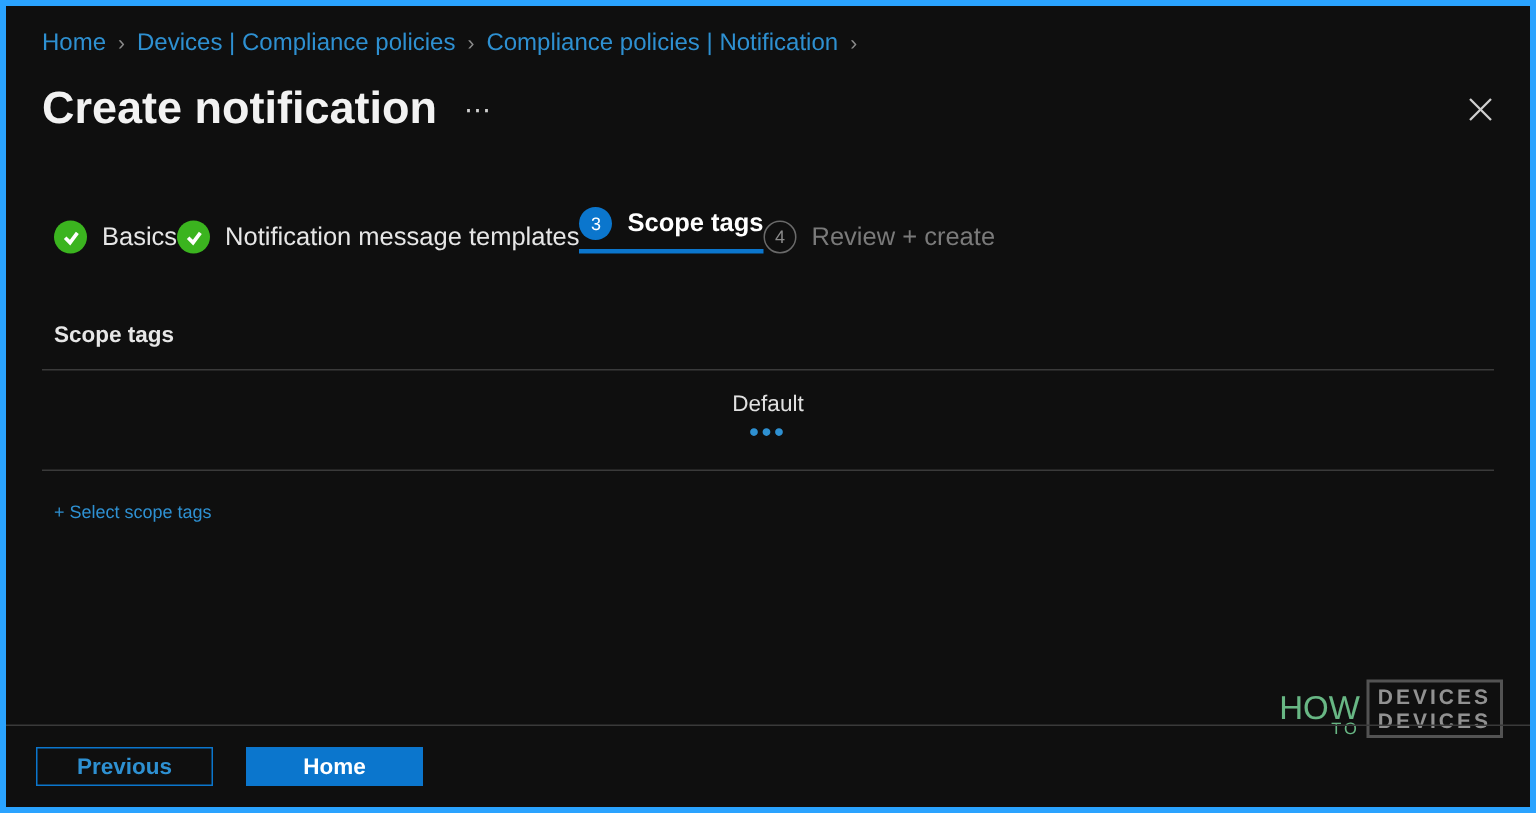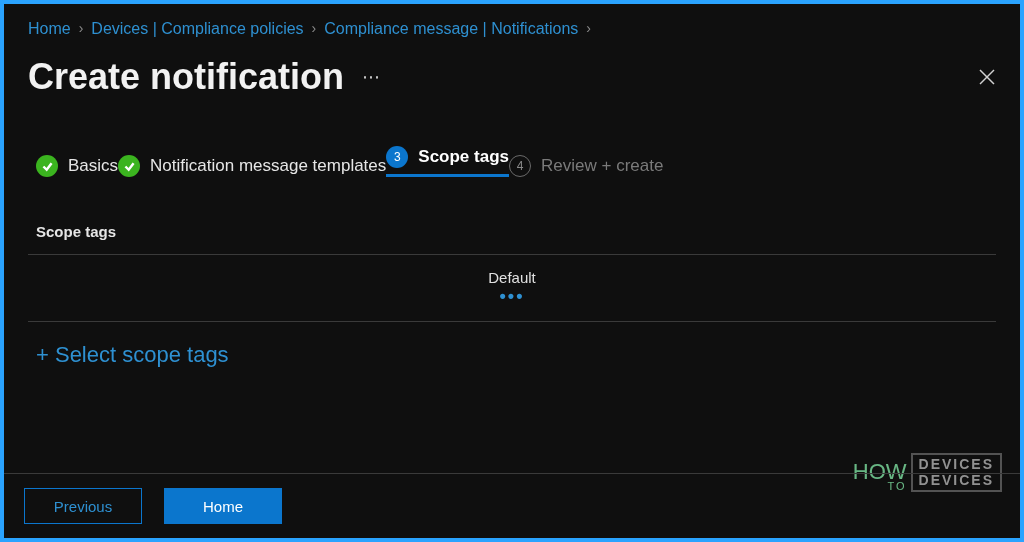--- a/index.html
+++ b/index.html
@@ -26,21 +26,21 @@
   .breadcrumb .chev { color: #8a8a8a; font-size: 14px; }
 
   
   .header-row {
     display: flex;
     align-items: center;
     justify-content: space-between;
     margin-bottom: 48px;
   }
   .title-group { display: flex; align-items: center; gap: 18px; }
-  .page-title { font-size: 36px; font-weight: 600; color: #f2f2f2; }
+  .page-title { font-size: 30px; font-weight: 600; color: #f2f2f2; }
   .more-dots { color: #d0d0d0; letter-spacing: 2px; font-size: 18px; cursor: pointer; }
   .close-x { cursor: pointer; display: inline-flex; }
   .close-x svg { width: 18px; height: 18px; stroke: #d0d0d0; stroke-width: 1.5; }
 
   
   .stepper {
     display: flex;
     align-items: flex-end;
     margin-left: 8px;
     margin-bottom: 46px;
@@ -75,43 +75,44 @@
     flex-direction: column;
   }
   .row-text { font-size: 15px; color: #e0e0e0; }
   .row-more { color: #2e90d1; letter-spacing: 2px; font-weight: 700; cursor: pointer; font-size: 18px; }
 
   .select-link {
     display: inline-block;
     margin-top: 20px;
     margin-left: 8px;
     color: #2e90d1;
-    font-size: 22px;
+    font-size: 12px;
     cursor: pointer;
   }
 
   
   .footer {
     position: absolute;
     left: 0; right: 0; bottom: 0;
     border-top: 1px solid #3a3a3a;
     padding: 14px 20px;
     display: flex;
     align-items: center;
     gap: 22px;
   }
   .btn {
     min-width: 118px;
-    height: 36px;
+    height: 26px;
     font-size: 15px;
     display: inline-flex;
     align-items: center;
     justify-content: center;
     cursor: pointer;
     border: none;
+    font-weight: bold;
   }
   .btn.secondary {
     background: transparent;
     color: #2e90d1;
     border: 1.5px solid #0b76cd;
   }
   .btn.primary {
     background: #0b76cd;
     color: #ffffff;
   }
@@ -142,21 +143,21 @@
 </head>
 <body>
 
 <div class="content">
 
   <nav class="breadcrumb">
     <a>Home</a>
     <span class="chev">›</span>
     <a>Devices | Compliance policies</a>
     <span class="chev">›</span>
-    <a>Compliance message | Notifications</a>
+    <a>Compliance policies | Notification</a>
     <span class="chev">›</span>
   </nav>
 
   <div class="header-row">
     <div class="title-group">
       <h1 class="page-title">Create notification</h1>
       <span class="more-dots">⋯</span>
     </div>
     <span class="close-x">
       <svg viewBox="0 0 18 18">

